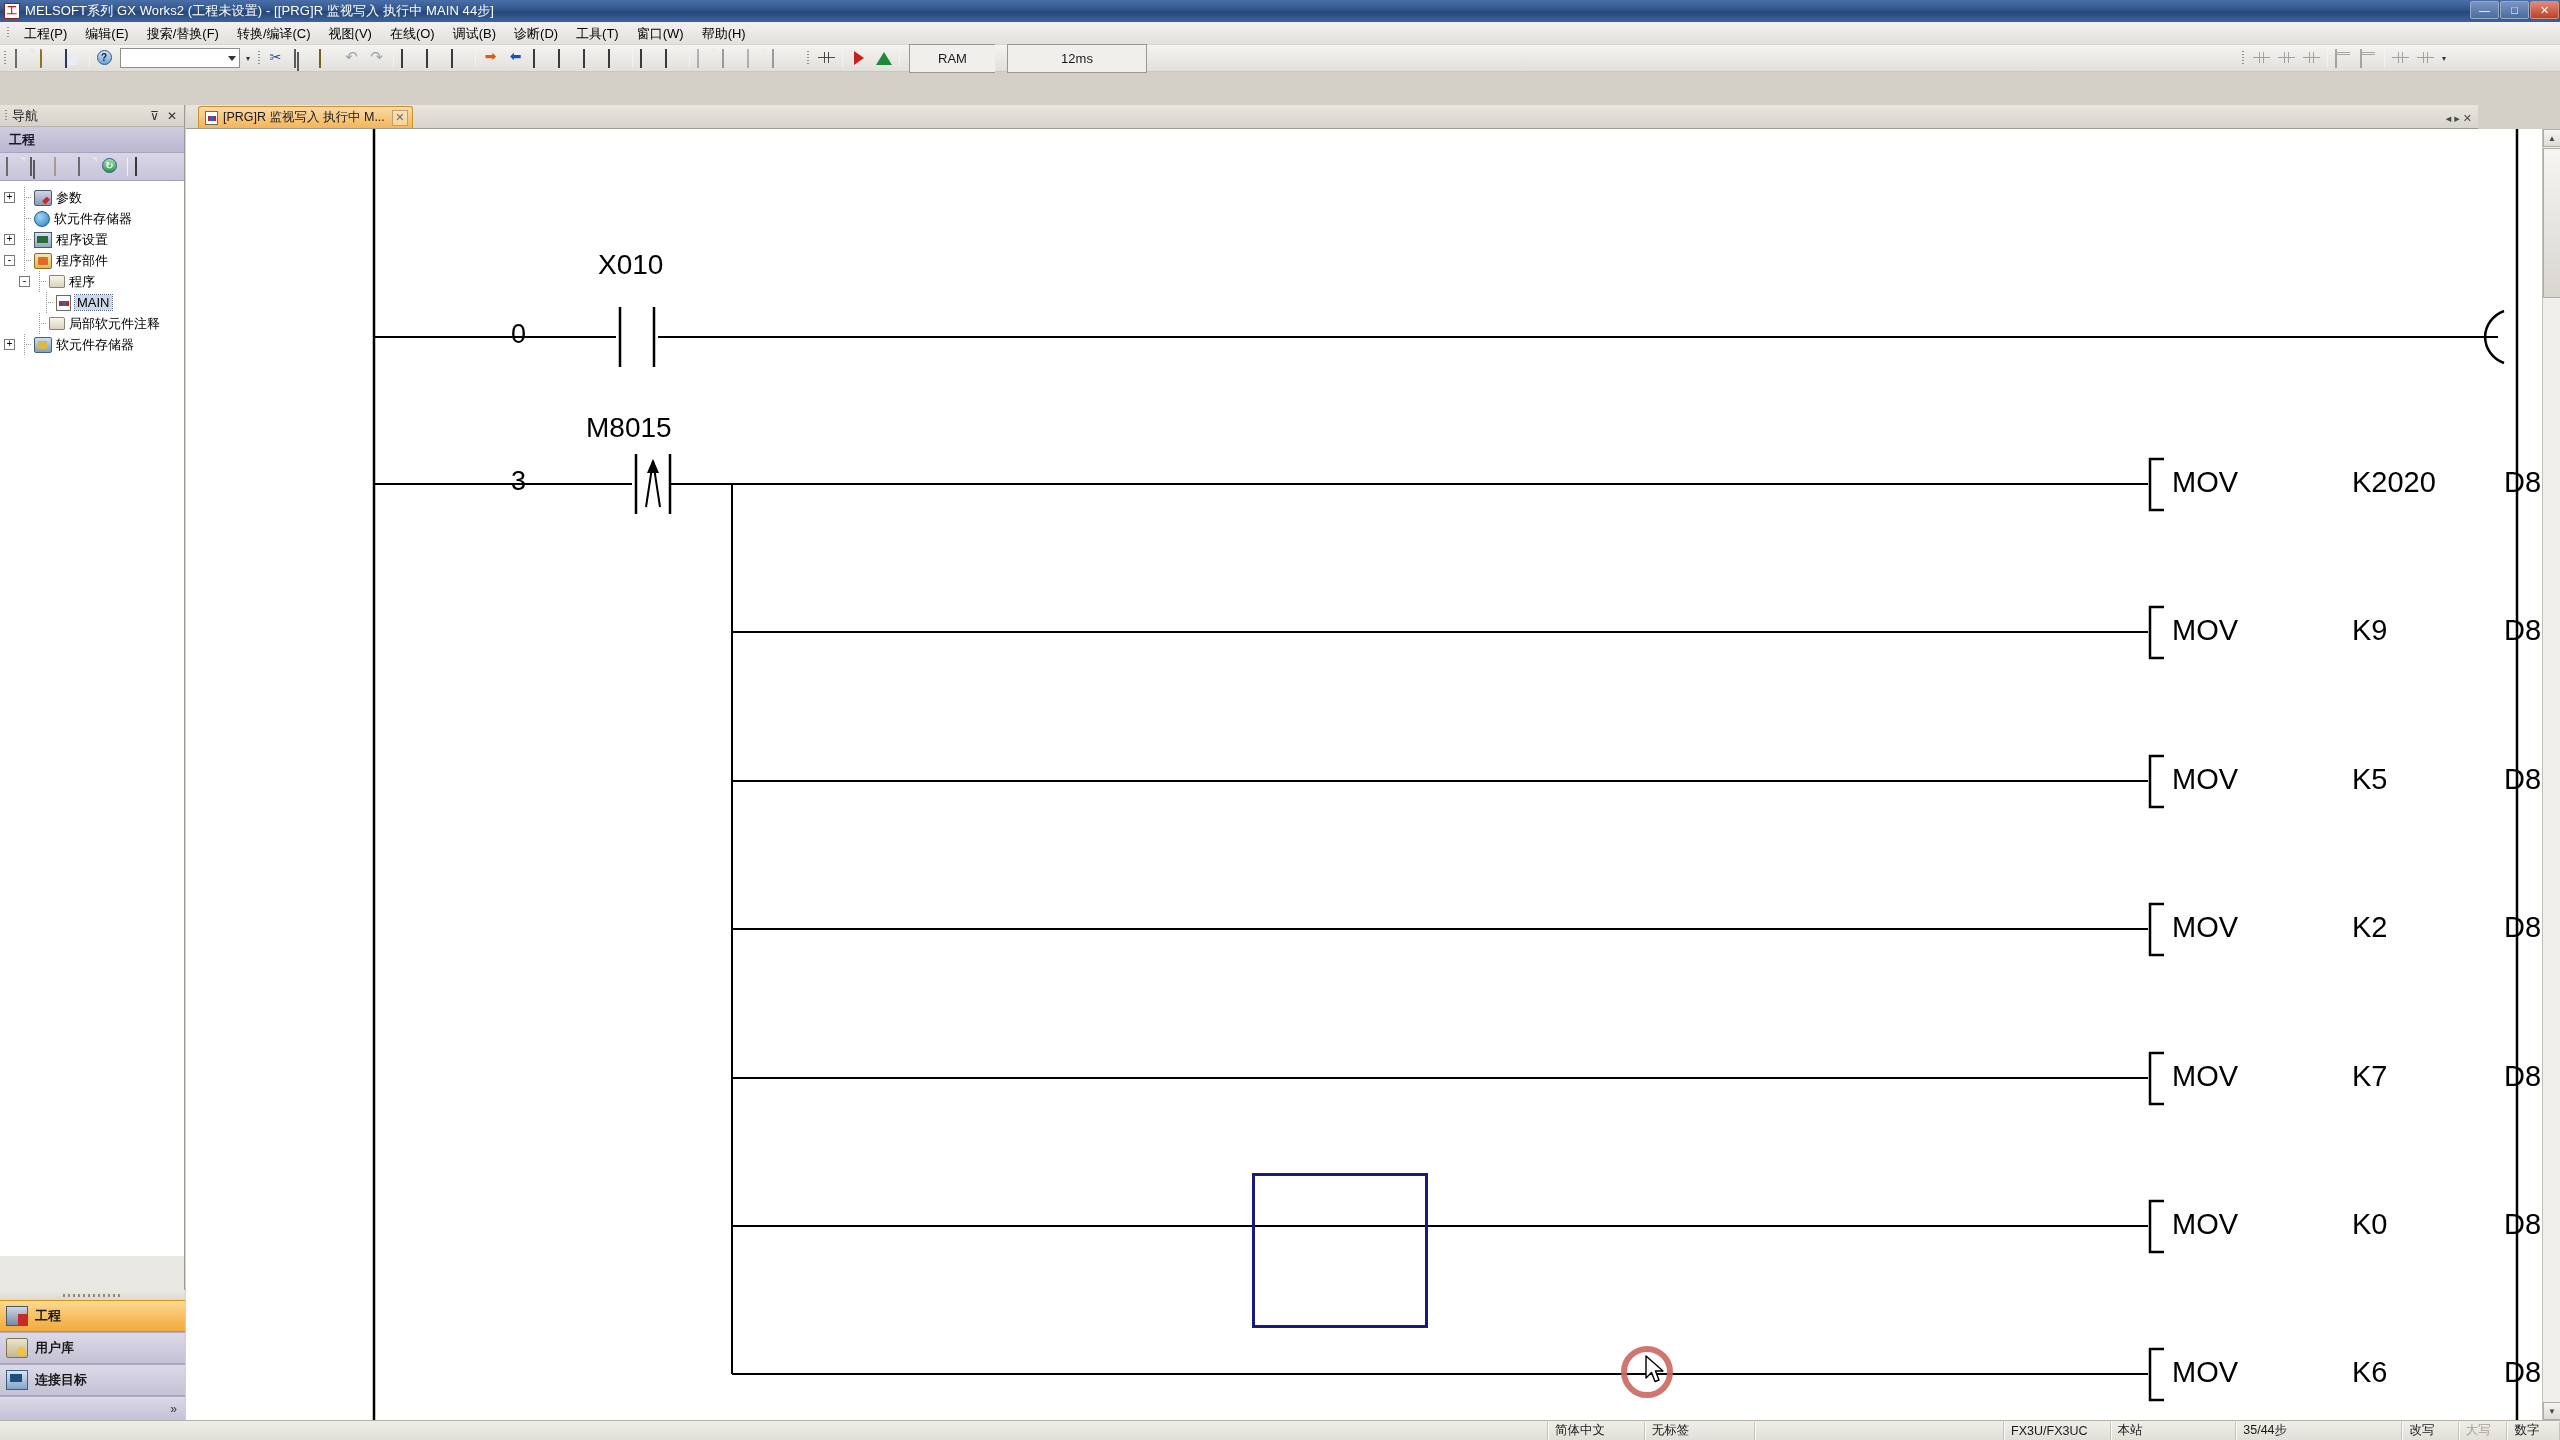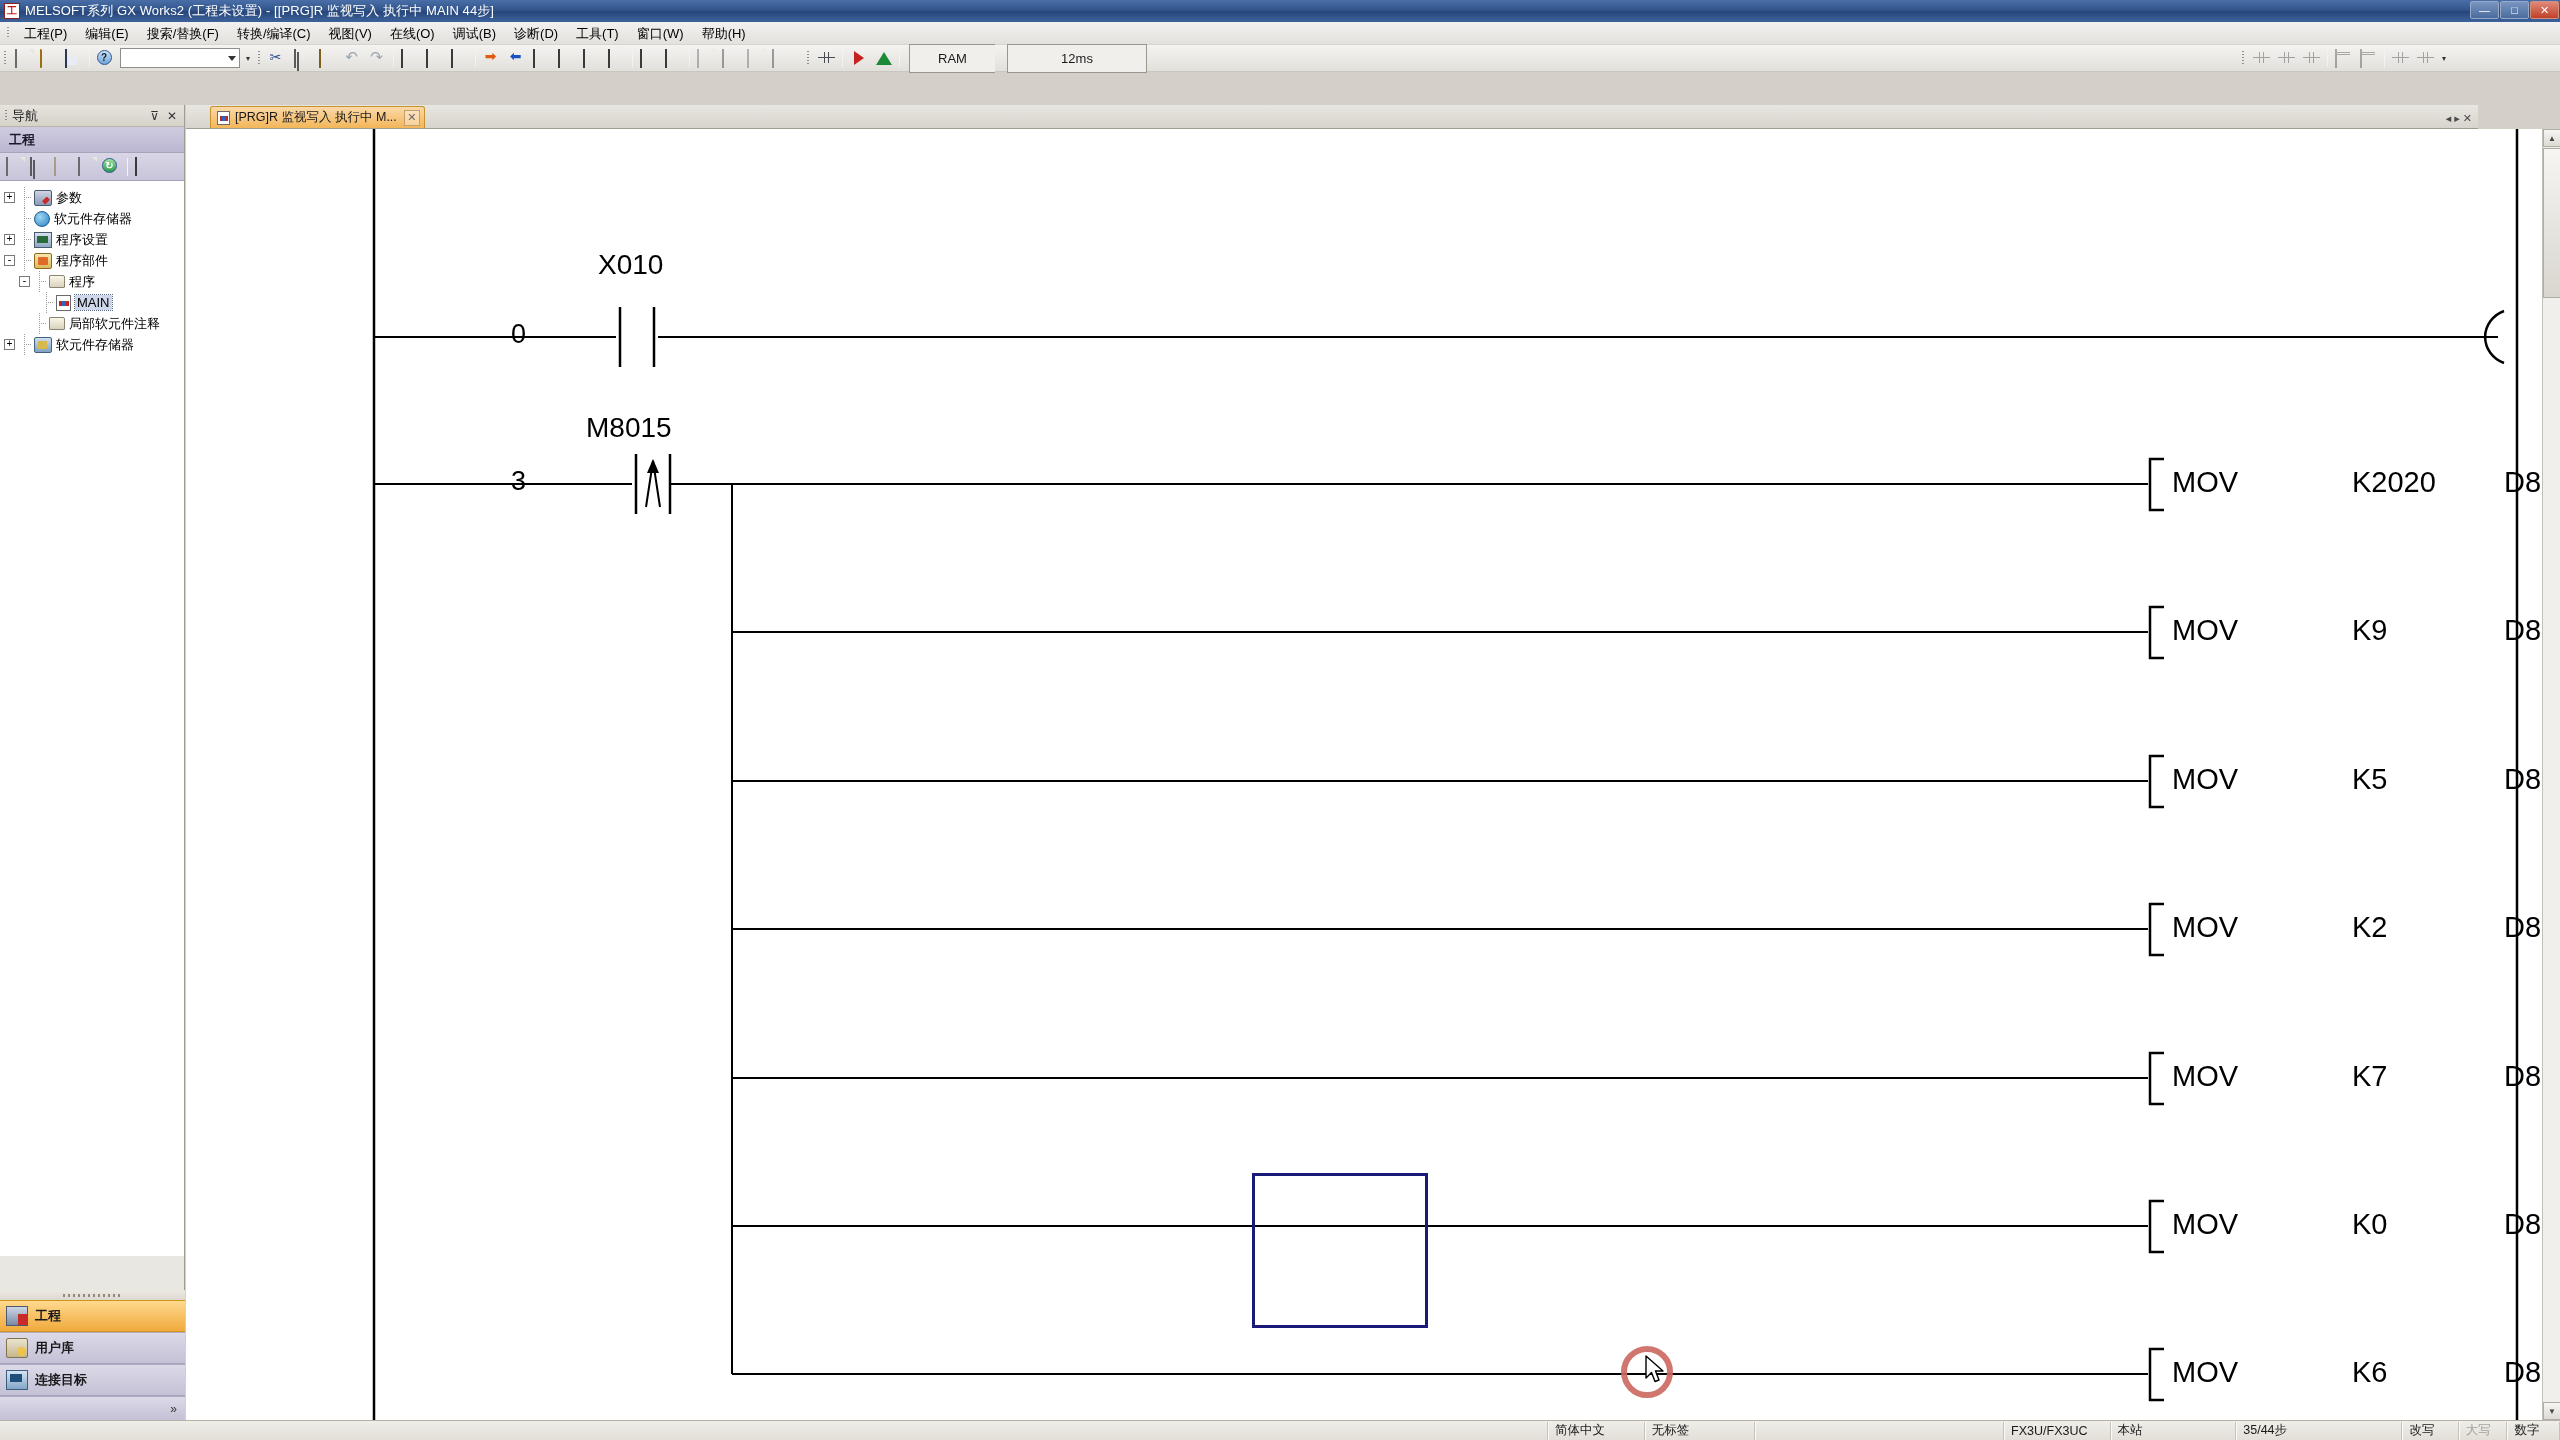--- a/index.html
+++ b/index.html
@@ -217,21 +217,21 @@
     height: 24px; background: linear-gradient(to bottom,#dcd9e8,#c5c1d6);
     display:flex; align-items:center; justify-content:flex-end; padding-right:8px;
     font-size: 12px; color: #333; border-top:1px solid #b0abc2;
   }
 
   
   .tabstrip {
     position: absolute; left: 186px; top: 105px; width: 2292px; height: 24px;
     background: linear-gradient(to bottom, #e8e6e0, #d7d4cd);
     border-bottom: 1px solid #9f9c94;
-    display: flex; align-items: flex-end; padding-left: 12px;
+    display: flex; align-items: flex-end;
   }
   .doc-tab {
     height: 22px; display: flex; align-items: center; padding: 0 4px 0 6px;
     background: linear-gradient(to bottom, #fbd9a8, #f3b659);
     border: 1px solid #c8912f; border-bottom: none;
     border-radius: 3px 3px 0 0; margin-left: 12px;
     font-size: 12.5px; color: #1a1a1a;
   }
   .doc-tab-ic { width:13px;height:14px; background:#fff; border:1px solid #6a6a6a; position:relative; margin-right:5px; }
   .doc-tab-ic::after{content:'';position:absolute;left:2px;top:4px;width:8px;height:5px;

